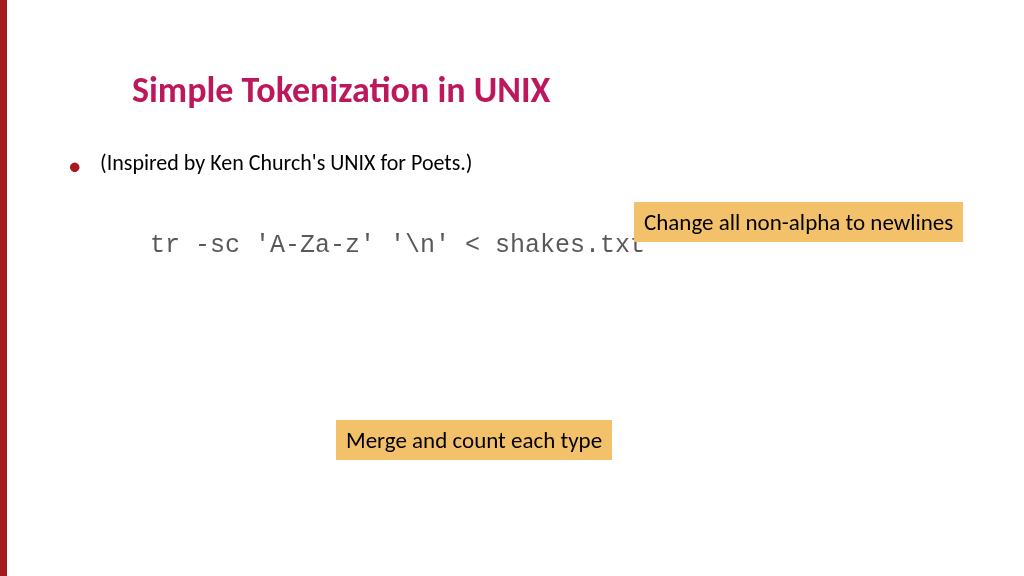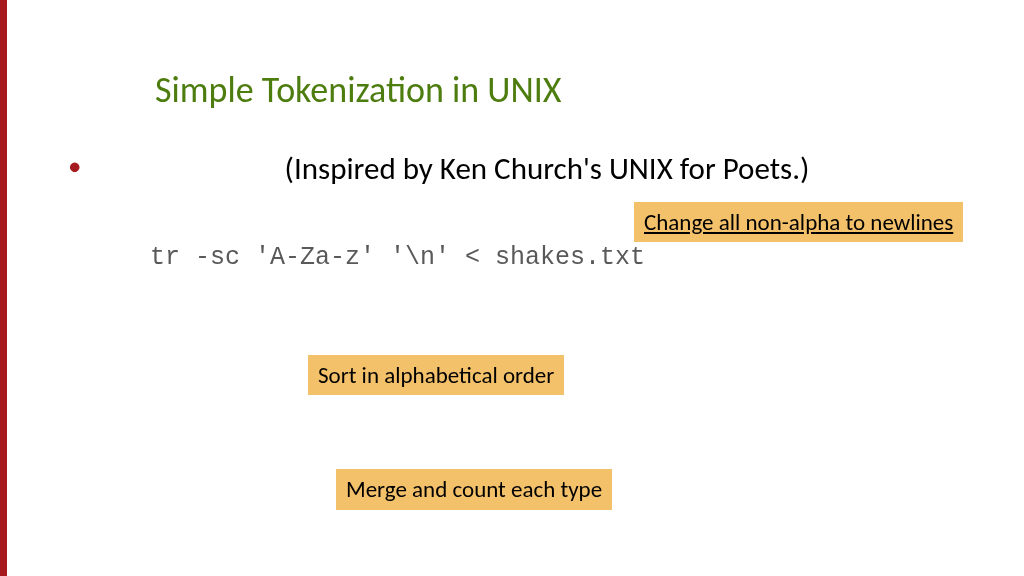--- a/index.html
+++ b/index.html
@@ -21,38 +21,37 @@
       top: 0;
       width: 7px;
       height: 576px;
       background: #a6191f;
     }
     .slide {
       padding: 68px 30px 20px 60px;
     }
     .title {
       font-size: 36px;
-      font-weight: 400;
-      color: #4d7c0f;
-      margin-left: 95px;
+      font-weight: 700;
+      color: #be185d;
+      margin-left: 72px;
       margin-bottom: 36px;
       letter-spacing: 0px;
     }
     .bullets {
       list-style: none;
       margin-bottom: 10px;
     }
     .bullets li {
-      font-size: 31px;
+      font-size: 22px;
       color: #000;
       margin-bottom: 12px;
       position: relative;
       padding-left: 40px;
       line-height: 1.35;
-      text-align: center;
     }
     .bullets li::before {
       content: "•";
       color: #a6191f;
       position: absolute;
       left: 8px;
       top: 0;
       font-size: 27px;
     }
     .code-block {
@@ -70,21 +69,21 @@
     .annot {
       display: inline-block;
       background: #f4c16b;
       color: #000;
       font-family: Calibri, "Segoe UI", sans-serif;
       font-size: 23px;
       padding: 3px 10px;
       position: absolute;
       white-space: normal;
     }
-    .annot-1 { left: 574px; top: 0px; text-decoration: underline; }
+    .annot-1 { left: 574px; top: 12px; }
     .annot-2 { left: 248px; top: 1px; }
     .annot-3 { left: 276px; top: 1px; }
   </style>
 </head>
 <body>
 
 <div class="red-bar"></div>
 
 <div class="slide">
   <h1 class="title">Simple Tokenization in UNIX</h1>
@@ -92,21 +91,20 @@
   <ul class="bullets">
     <li>(Inspired by Ken Church's UNIX for Poets.)</li>
   </ul>
 
   <div class="code-block">
     <div class="code-line">
       <span>tr -sc 'A-Za-z' '\n' &lt; shakes.txt</span>
       <span class="annot annot-1">Change all non-alpha to newlines</span>
     </div>
     <div class="code-line">
-      <span class="annot annot-2">Sort in alphabetical order</span>
     </div>
     <div class="code-line">
       
       <span class="annot annot-3">Merge and count each type</span>
     </div>
   </div>
 
 </div>
 
 </body></html>

